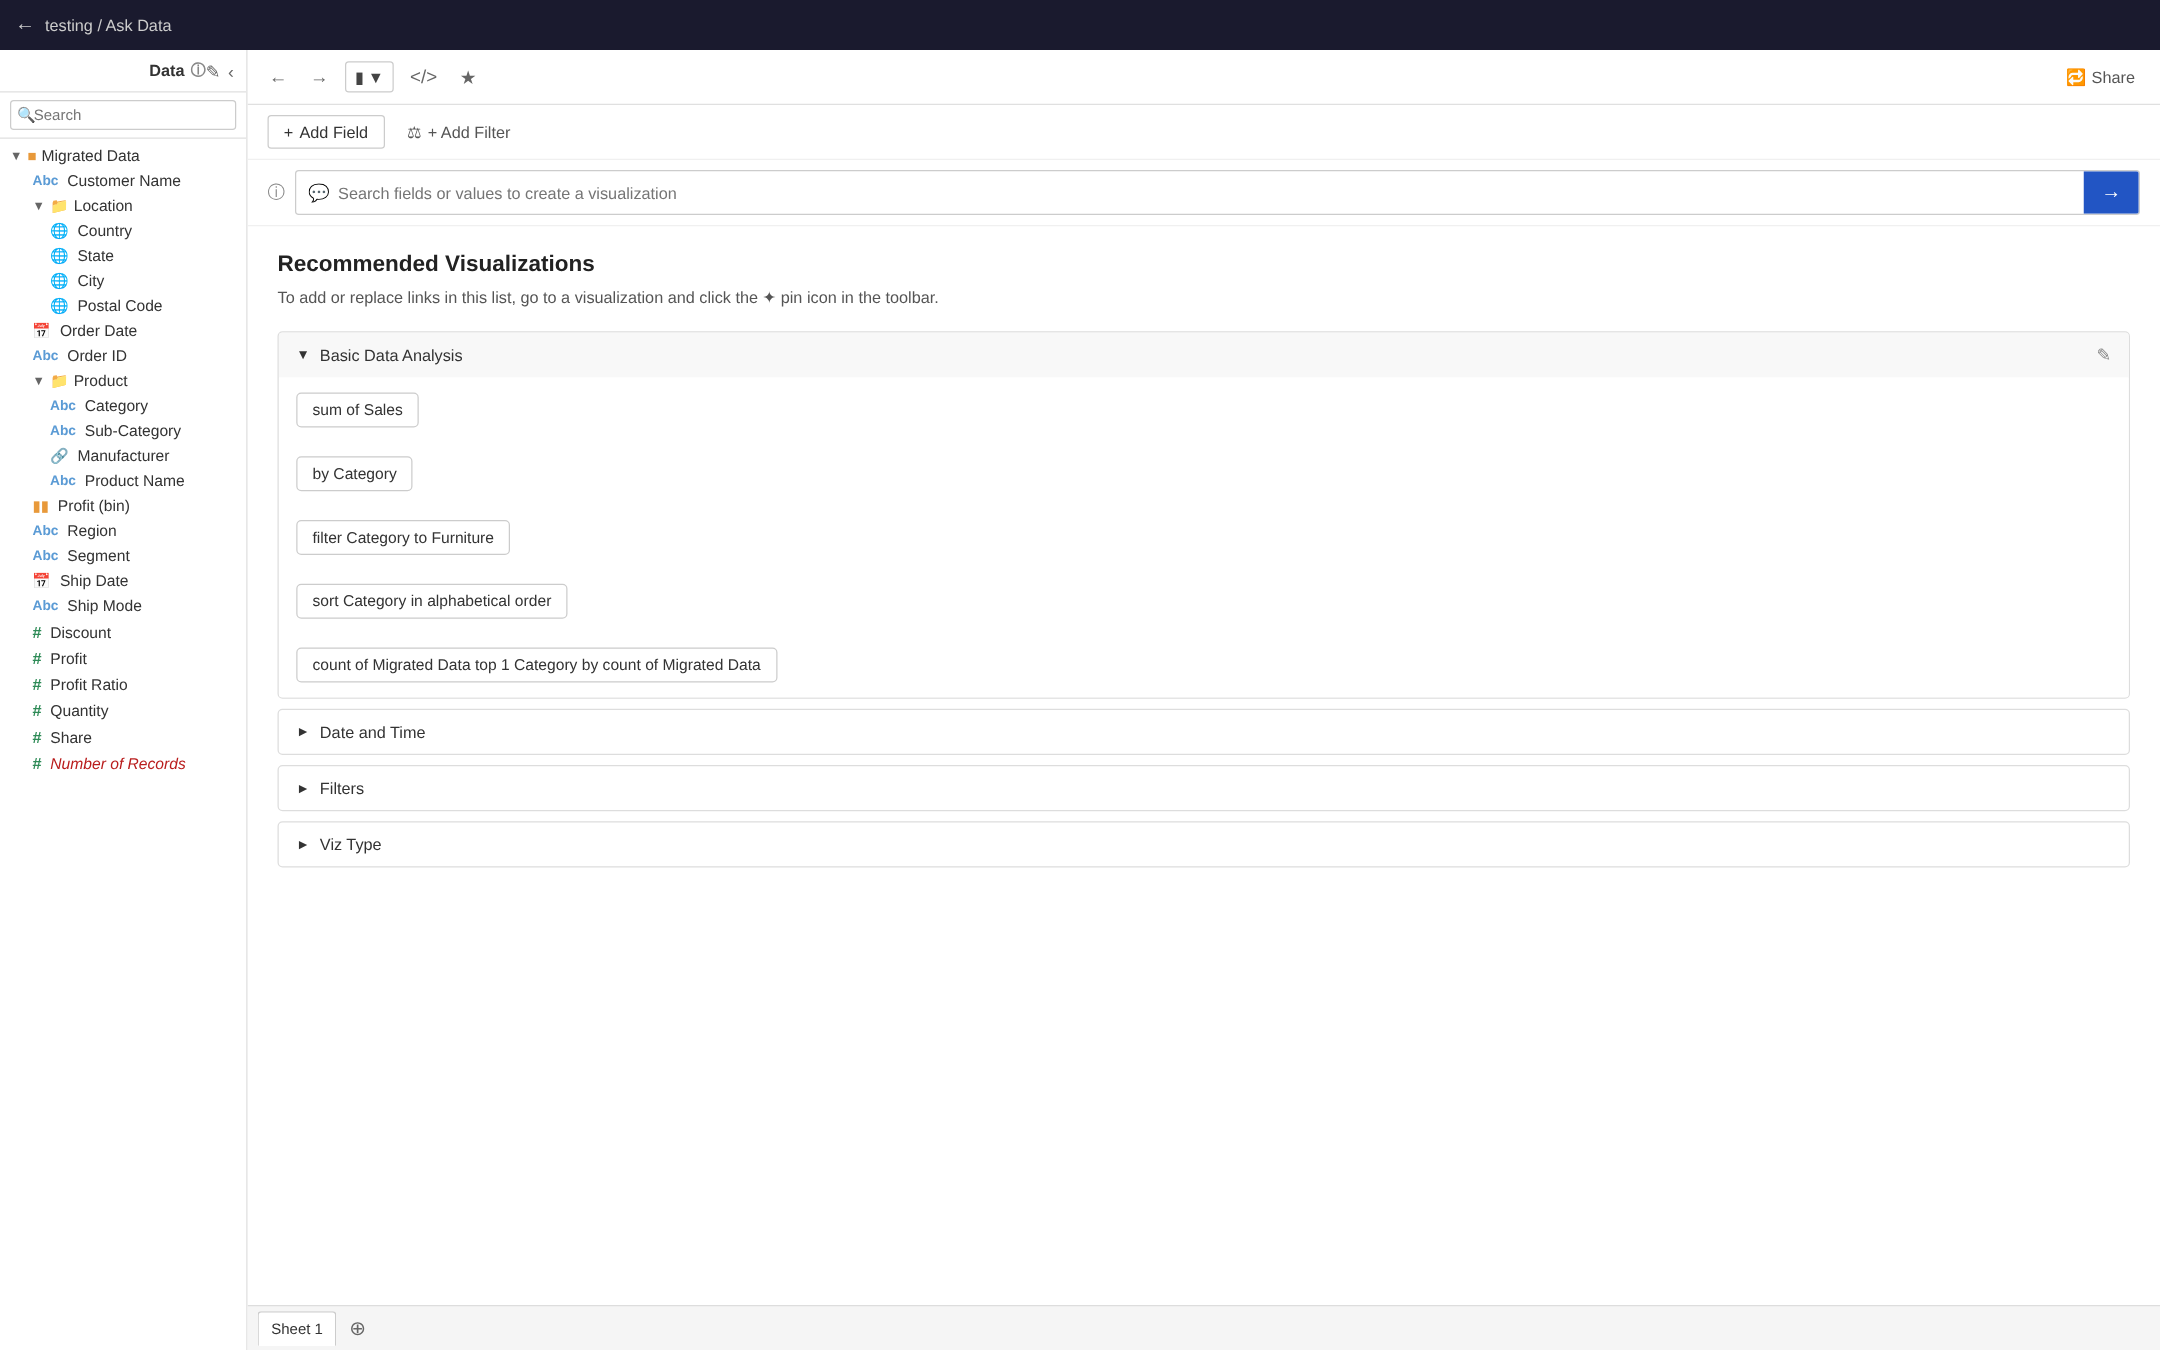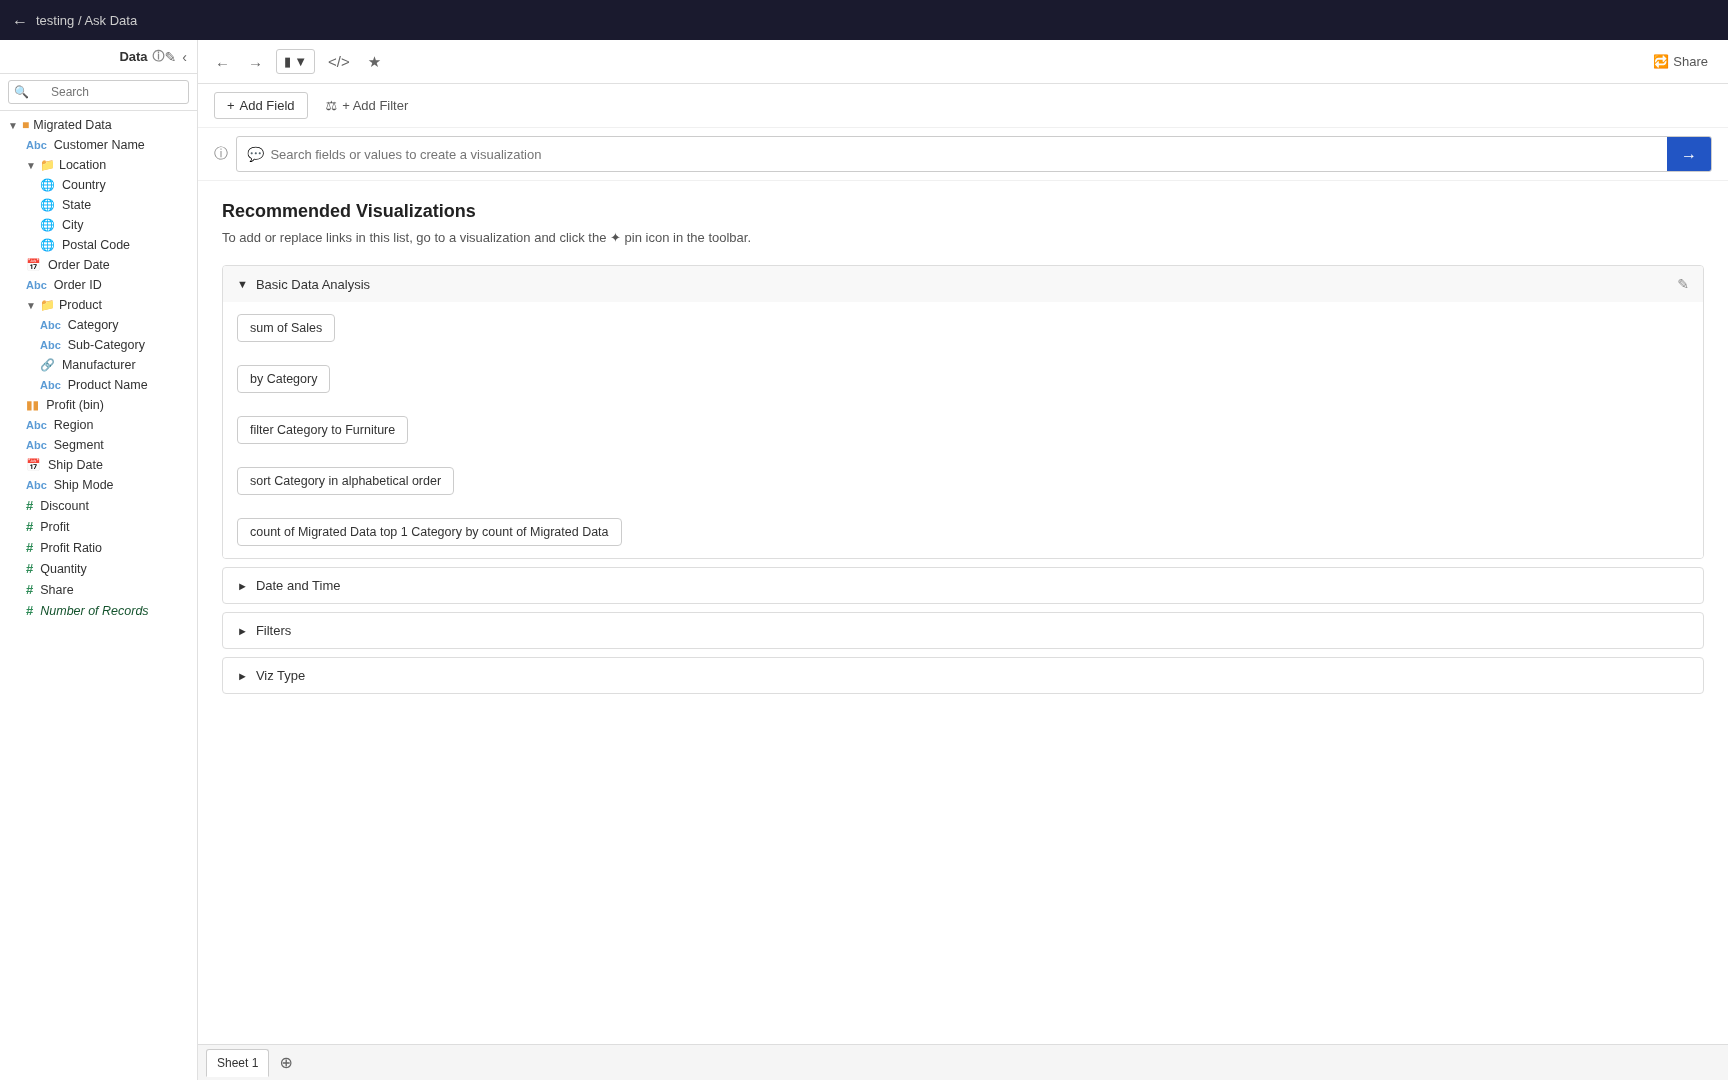--- a/index.html
+++ b/index.html
@@ -66,21 +66,21 @@
       cursor: pointer;
       font-size: 14px;
     }
 
     .sidebar-search {
       padding: 6px 8px;
       border-bottom: 1px solid #e0e0e0;
     }
     .sidebar-search input {
       width: 100%;
-      padding: 4px 8px 4px 42px;
+      padding: 4px 8px 4px 18px;
       border: 1px solid #ccc;
       border-radius: 3px;
       font-size: 12px;
       background: #fff;
       outline: none;
     }
     .search-wrap {
       position: relative;
     }
     .search-wrap .search-icon-inner {
@@ -537,21 +537,21 @@
         <span style="margin-left:3px;">Quantity</span>
       </div>
       <div class="tree-item">
         <span style="width:14px"></span>
         <span class="icon-hash">#</span>
         <span style="margin-left:3px;">Share</span>
       </div>
       <div class="tree-item">
         <span style="width:14px"></span>
         <span class="icon-hash">#</span>
-        <span style="margin-left:3px;font-style:italic;color:#14532d;">Number of Records</span>
+        <span style="margin-left:3px;font-style:italic;color:#b91c1c;">Number of Records</span>
       </div>
 
     </div>
   </div>
 
   <div class="content-area">
 
     <div class="toolbar">
       <div class="toolbar-left">
         <button class="toolbar-icon-btn">←</button>

